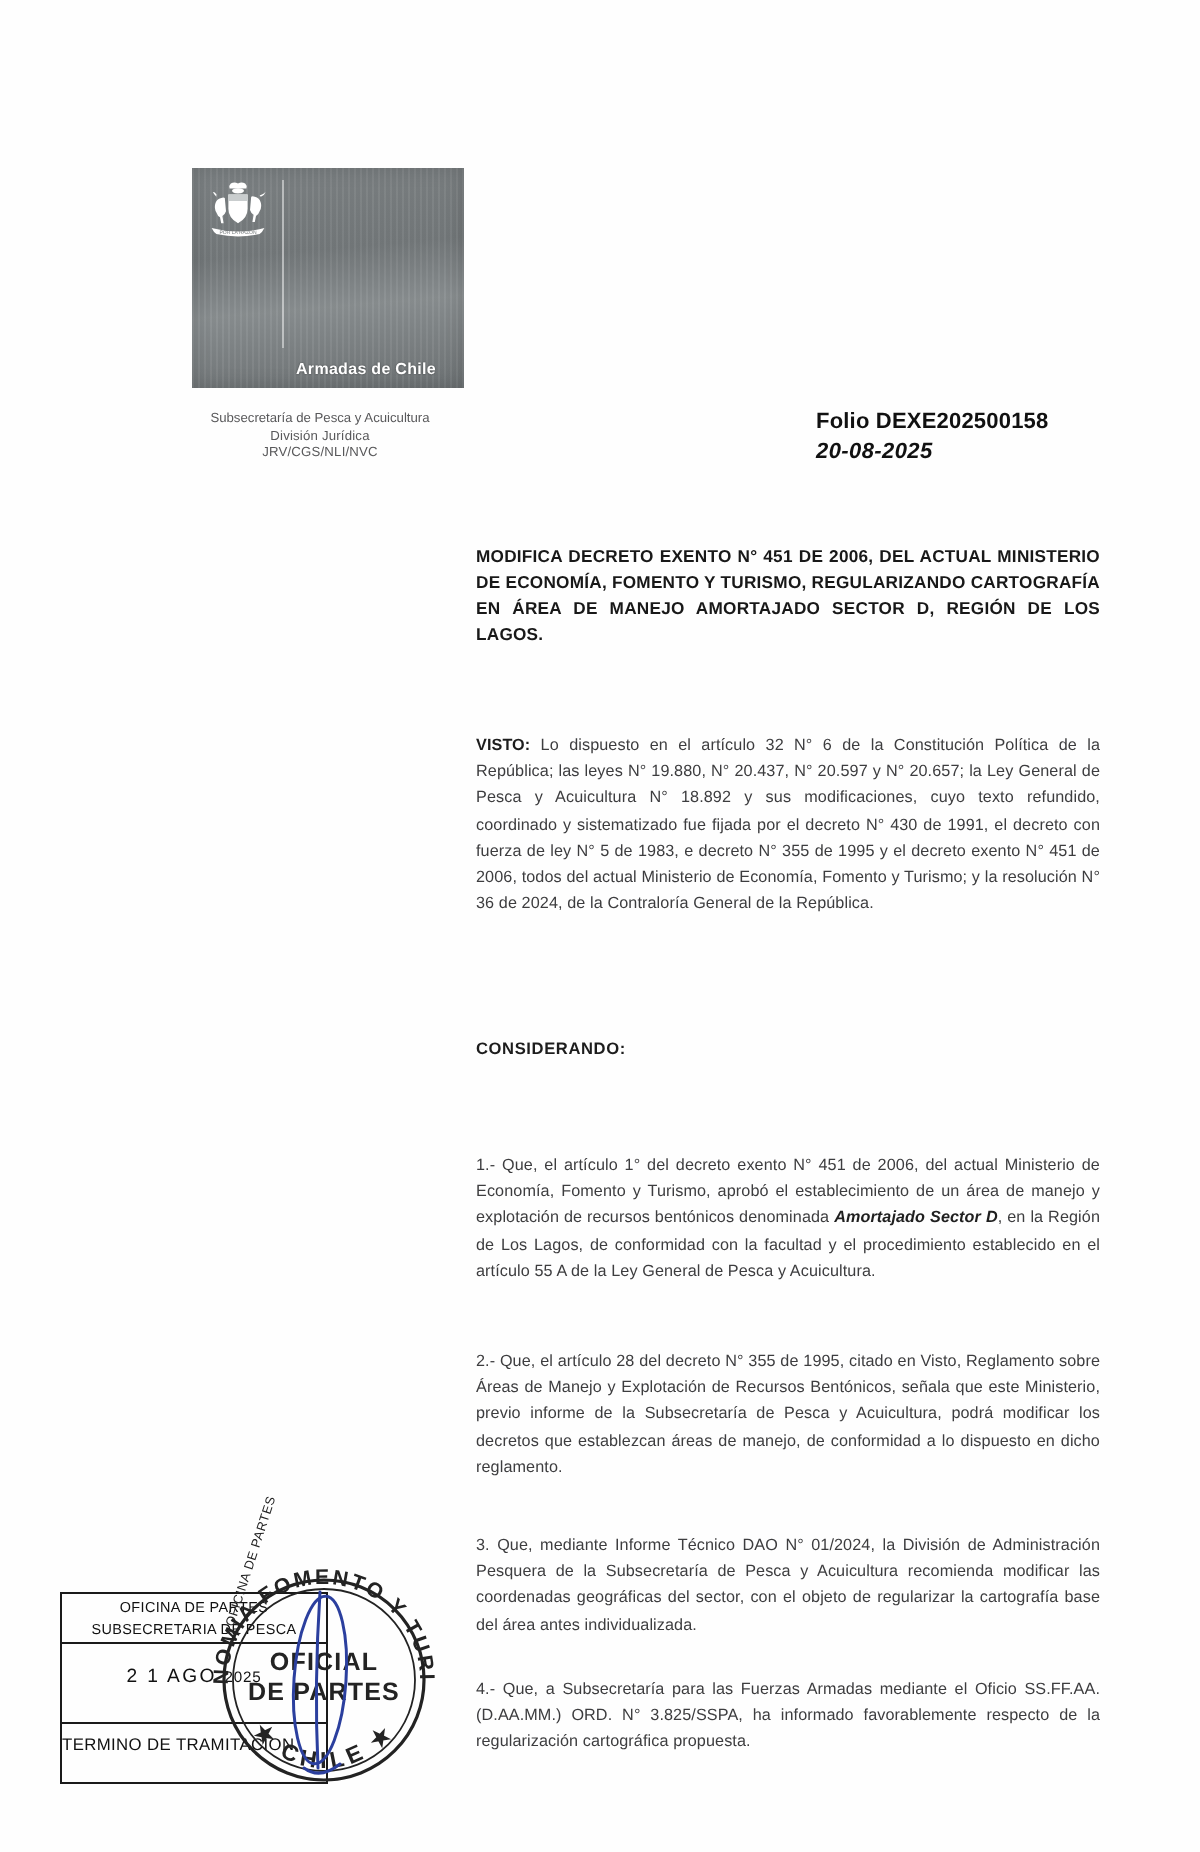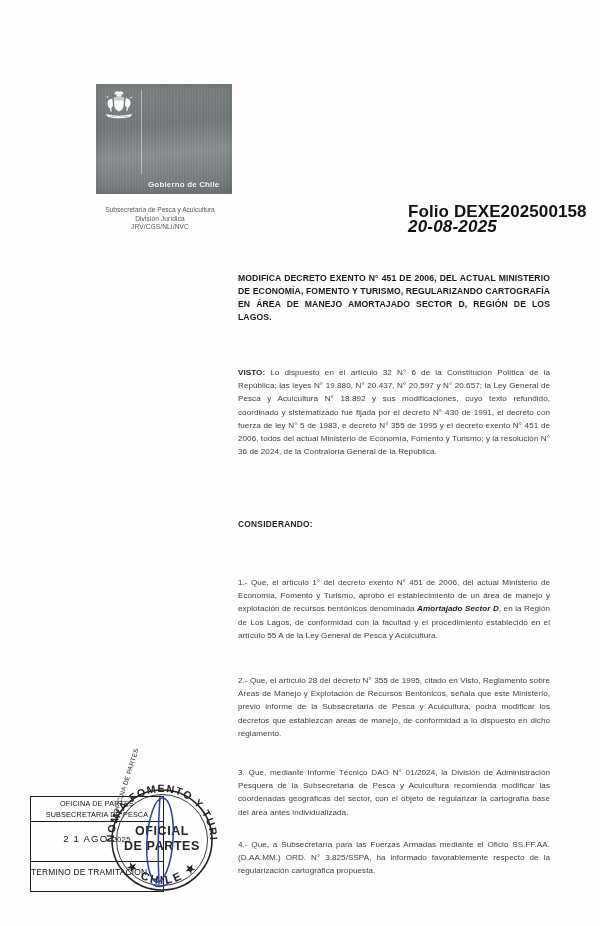--- a/index.html
+++ b/index.html
@@ -91,21 +91,21 @@
     color: #58585a;
     letter-spacing: 0.1px;
   }
   .dept-block div:first-child { letter-spacing: 0; }
 
   
   .folio {
     position: absolute;
     left: 408px;
     top: 204px;
-    font-size: 17px;
+    font-size: 11px;
     font-weight: bold;
     color: #111;
     line-height: 15px;
     letter-spacing: 0.1px;
   }
   .folio .date {
     font-weight: bold;
     letter-spacing: 0.2px;
     font-style: italic;
   }
@@ -259,21 +259,21 @@
             <path d="M8 40 q22 6 44 0 q-2 4-4 5 q-18 4-36 0 q-2-1-4-5z"></path>
           </g>
           <g fill="#7a7f81" font-size="4.2" font-family="Liberation Sans, sans-serif">
             <text x="30" y="45" text-anchor="middle">POR LA RAZON</text>
           </g>
           <rect x="22" y="12" width="16" height="5.5" fill="#c9cdce"></rect>
         </svg>
       </div>
 
 
-      <div class="gov-name">Gobierno de Chile</div>
+      <div class="gov-name">Armadas de Chile</div>
     </div>
   </div>
 
   <div class="dept-block">
     <div>Subsecretaría de Pesca y Acuicultura</div>
     <div>División Jurídica</div>
     <div>JRV/CGS/NLI/NVC</div>
   </div>
 
   <div class="folio">

